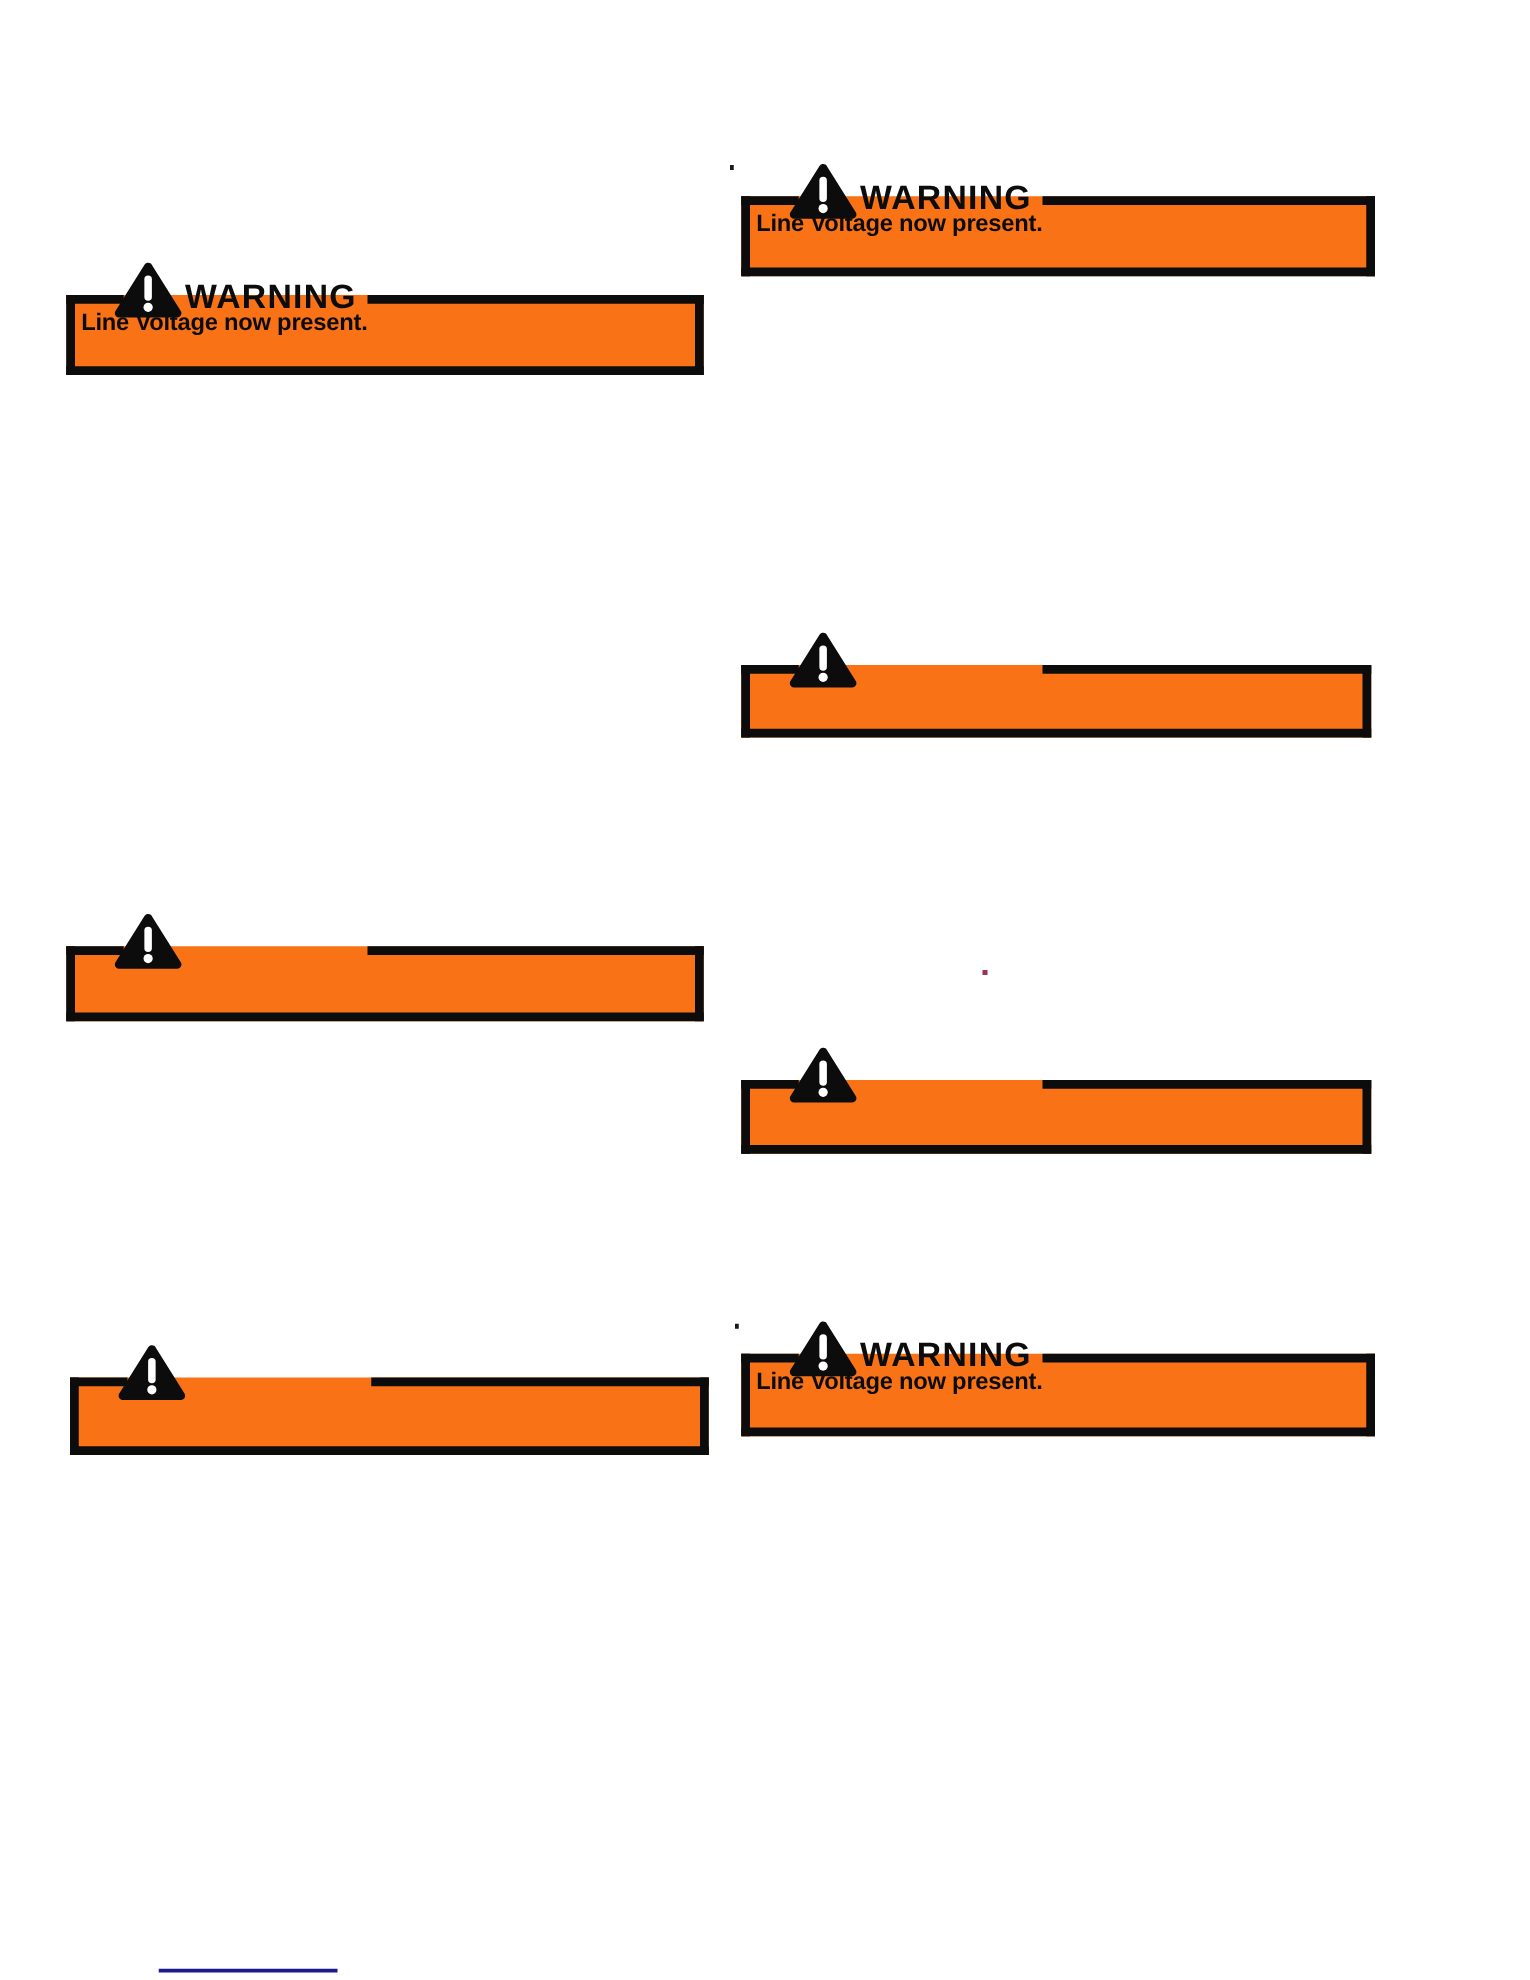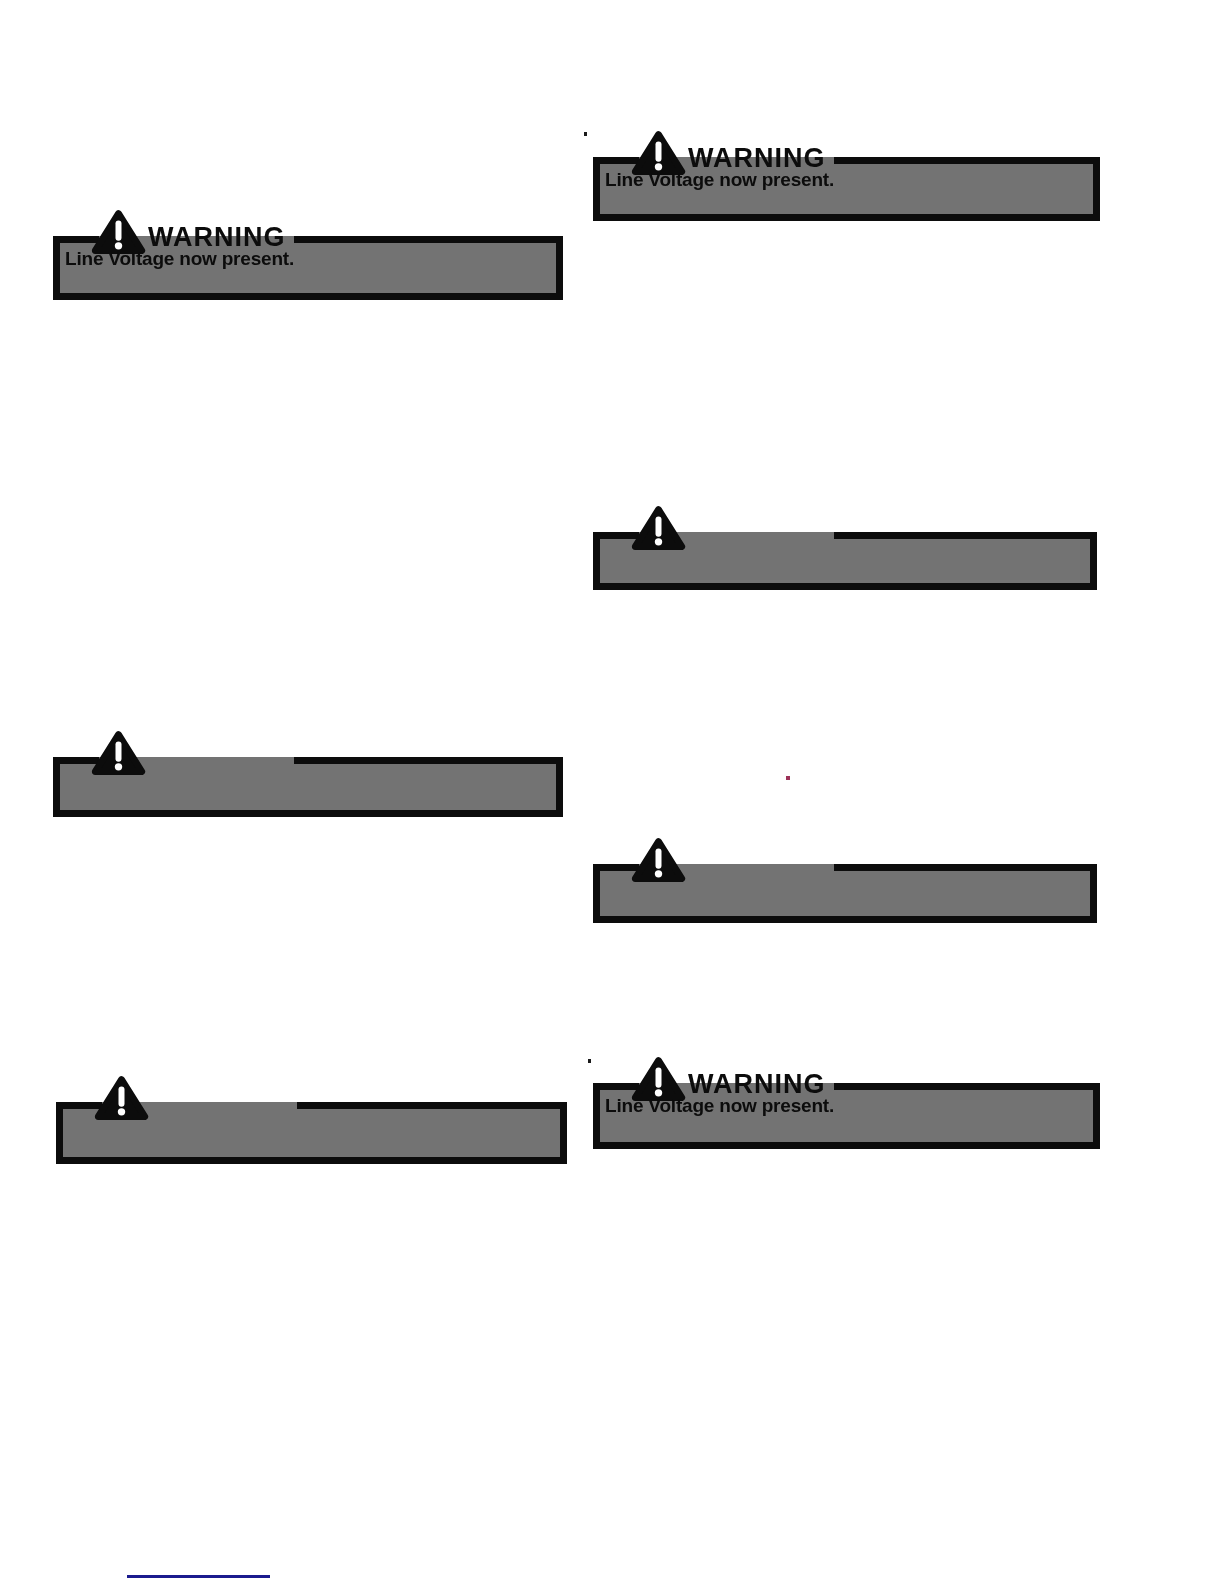--- a/index.html
+++ b/index.html
@@ -8,21 +8,21 @@
     background: #ffffff;
     font-family: "Liberation Sans", sans-serif;
   }
   .page {
     position: relative;
     width: 1224px; height: 1584px;
     background: #ffffff;
     overflow: hidden;
   }
   
-  .warnbox { position: absolute; background: #737373; }
+  .warnbox { position: absolute; background: #f97316; }
   .warnbox .seg { position: absolute; background: #0c0c0c; }
   .warnbox .b-left   { left: 0; top: 0; width: 7px; height: 100%; }
   .warnbox .b-right  { right: 0; top: 0; width: 7px; height: 100%; }
   .warnbox .b-bottom { left: 0; bottom: 0; width: 100%; height: 7px; }
   .warnbox .b-topL   { left: 0; top: 0; width: 46px; height: 7px; }
   .warnbox .b-topR   { left: 241px; right: 0; top: 0; height: 7px; }
   .warnbox .tri {
     position: absolute; left: 38px; top: -27px;
     width: 55px; height: 47px;
   }

